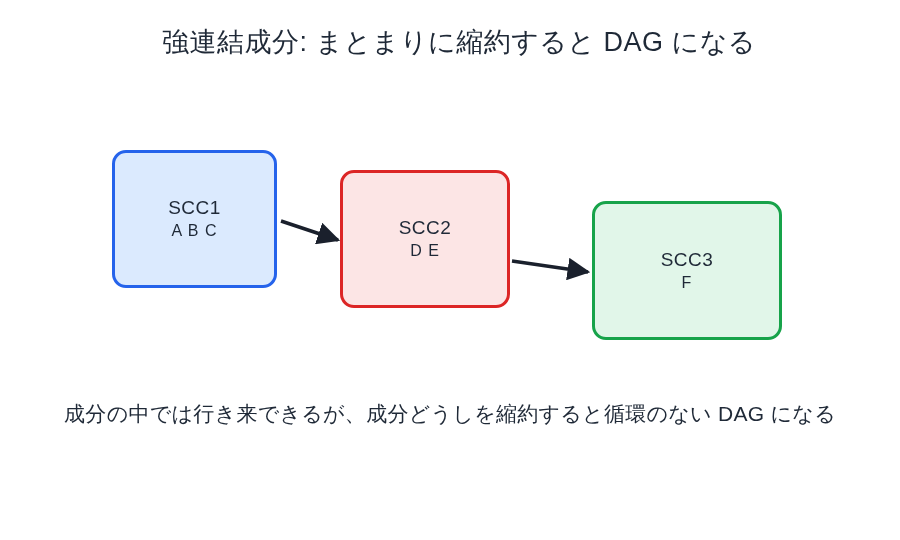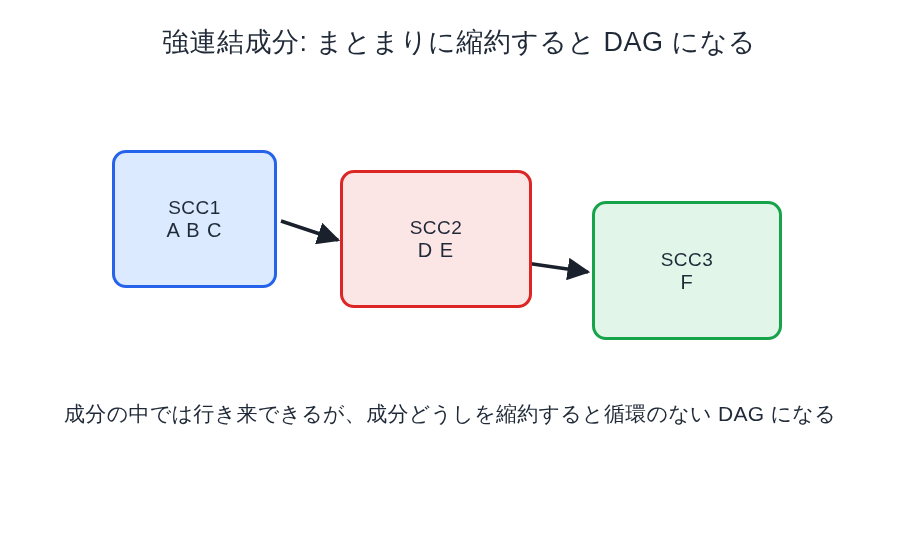--- a/index.html
+++ b/index.html
@@ -39,27 +39,27 @@
     text-align: center;
     color: #1f2937;
   }
   .node .node-title {
     font-size: 19px;
     line-height: 23px;
     font-weight: 500;
     letter-spacing: 0.5px;
   }
   .node .node-members {
-    font-size: 20px;
+    font-size: 16px;
     line-height: 23px;
     font-weight: 500;
     letter-spacing: 1px;
   }
   .node-scc1 { left: 112px; top: 150px; width: 165px; height: 138px; }
-  .node-scc2 { left: 340px; top: 170px; width: 192px; height: 138px; }
+  .node-scc2 { left: 340px; top: 170px; width: 170px; height: 138px; }
   .node-scc3 { left: 592px; top: 201px; width: 190px; height: 139px; }
   .edges-layer {
     position: absolute;
     left: 0;
     top: 0;
     width: 900px;
     height: 540px;
     pointer-events: none;
   }
   .edge-line {

